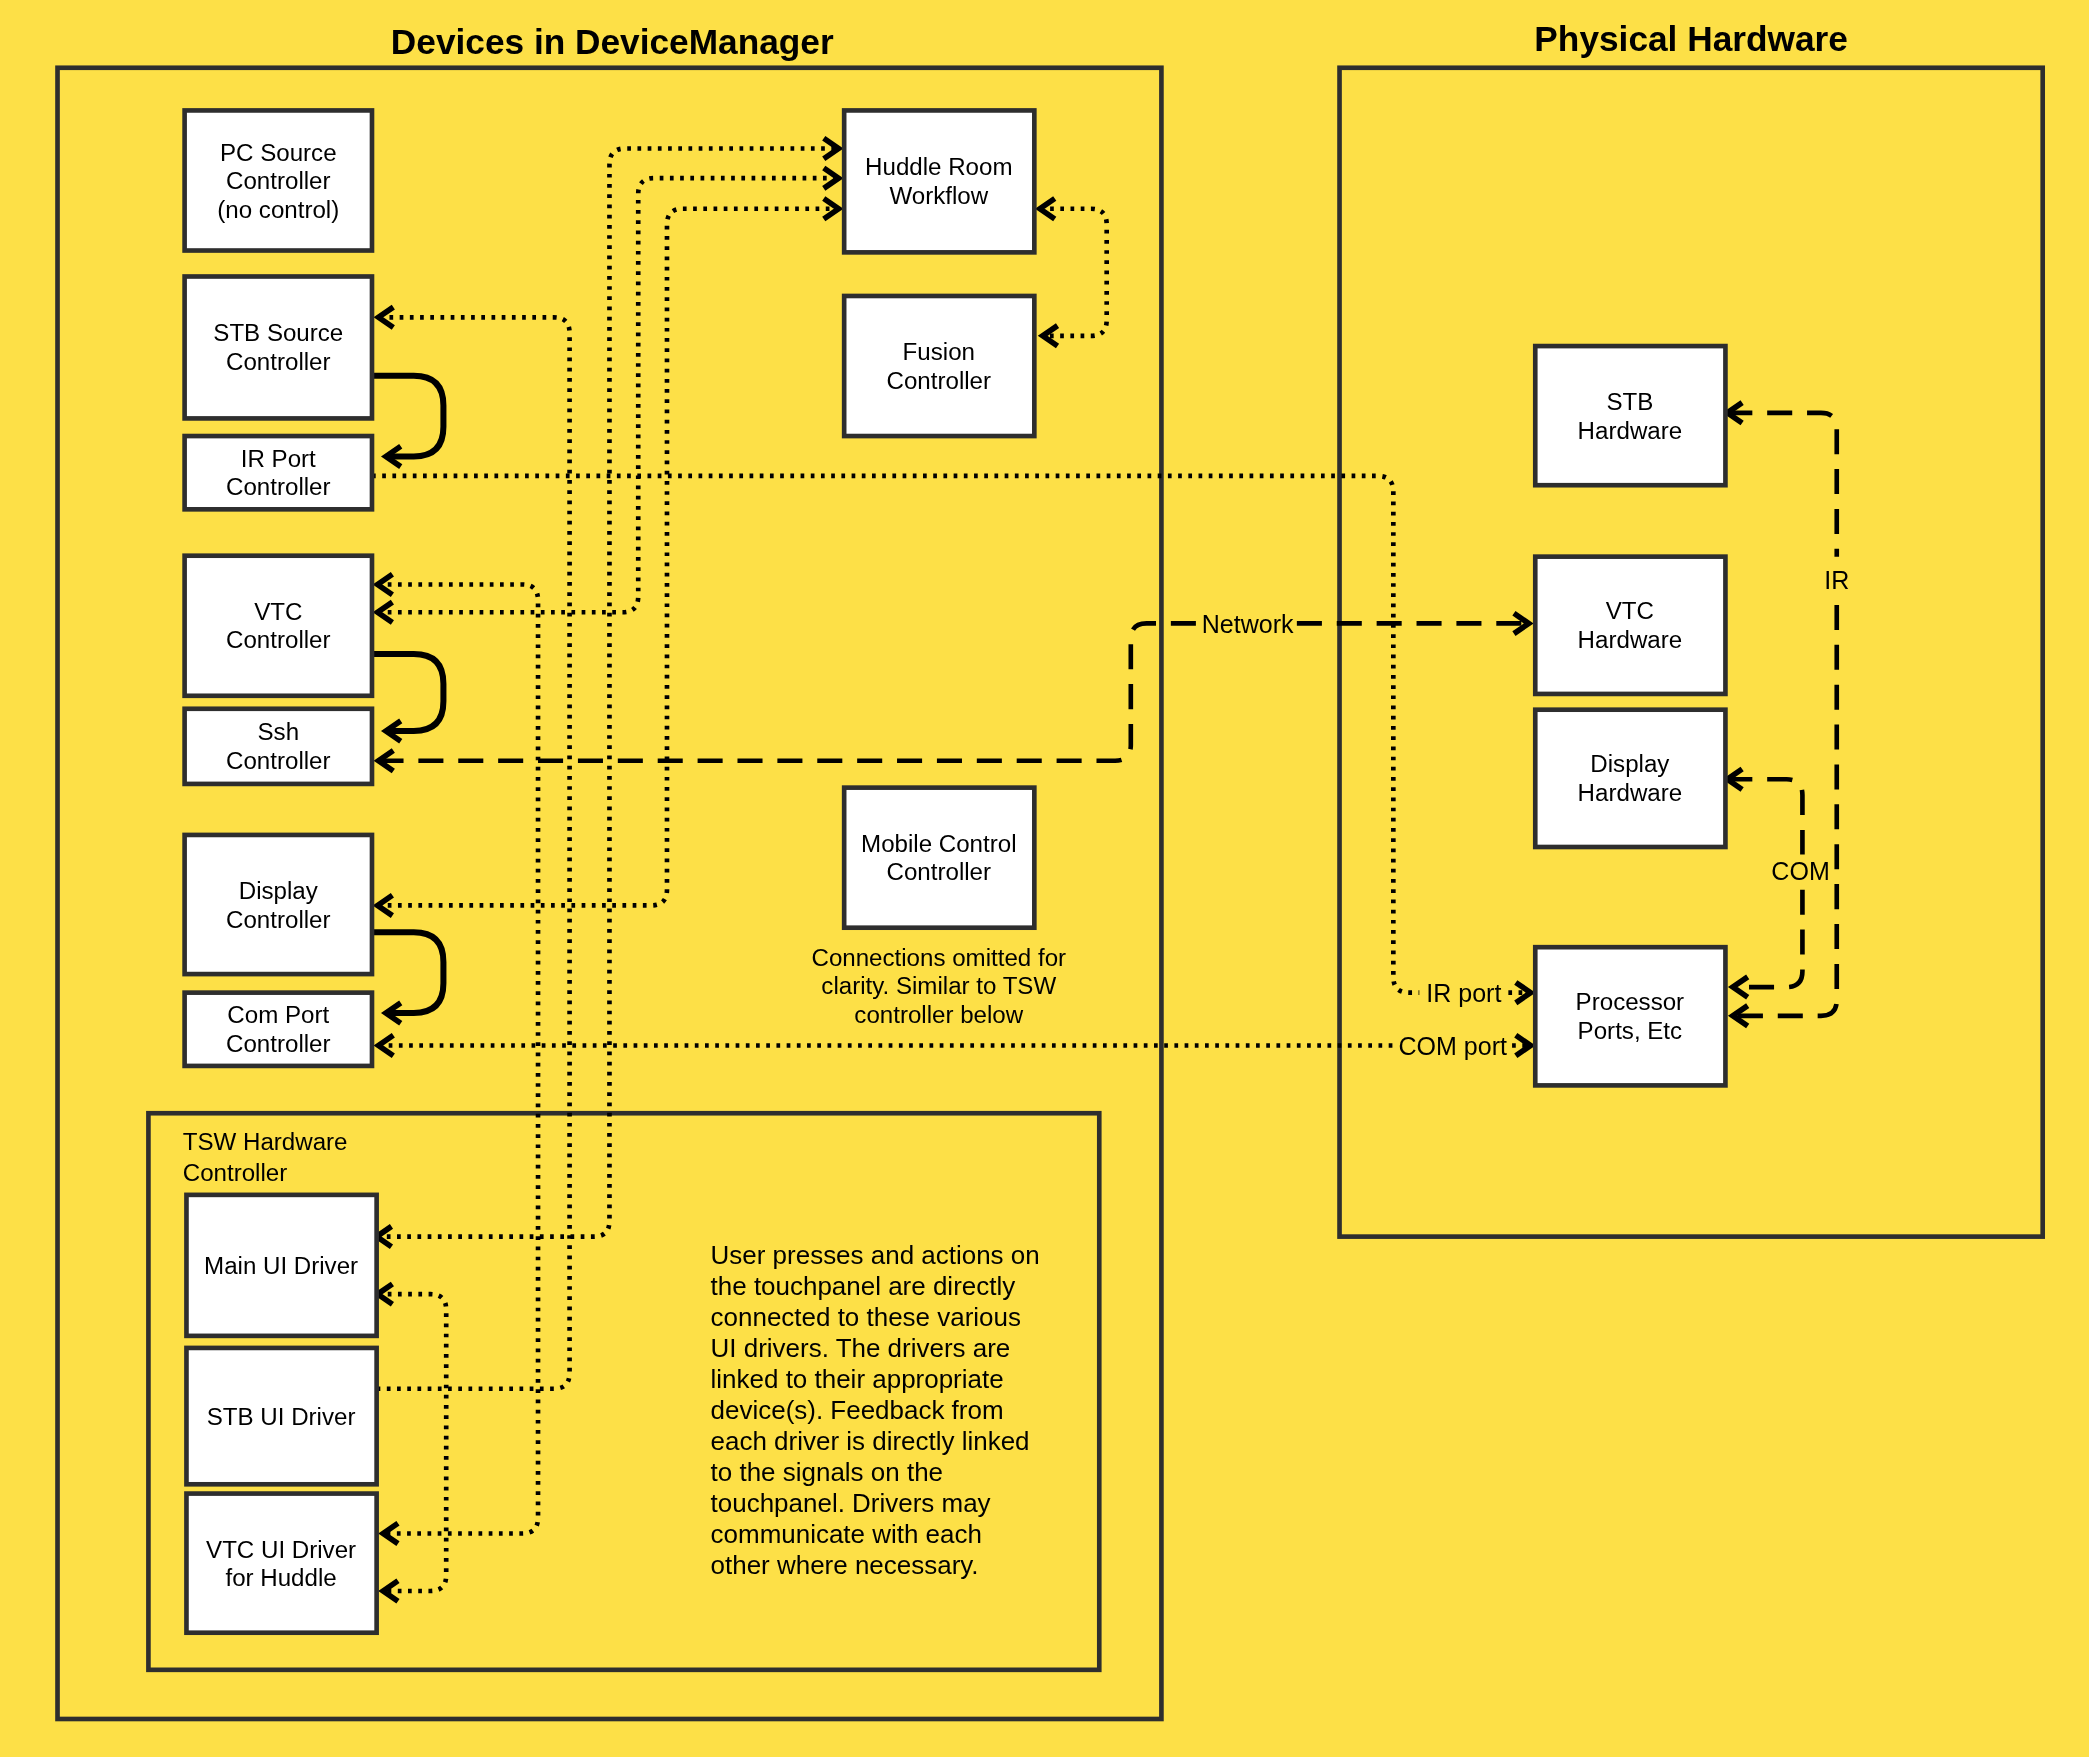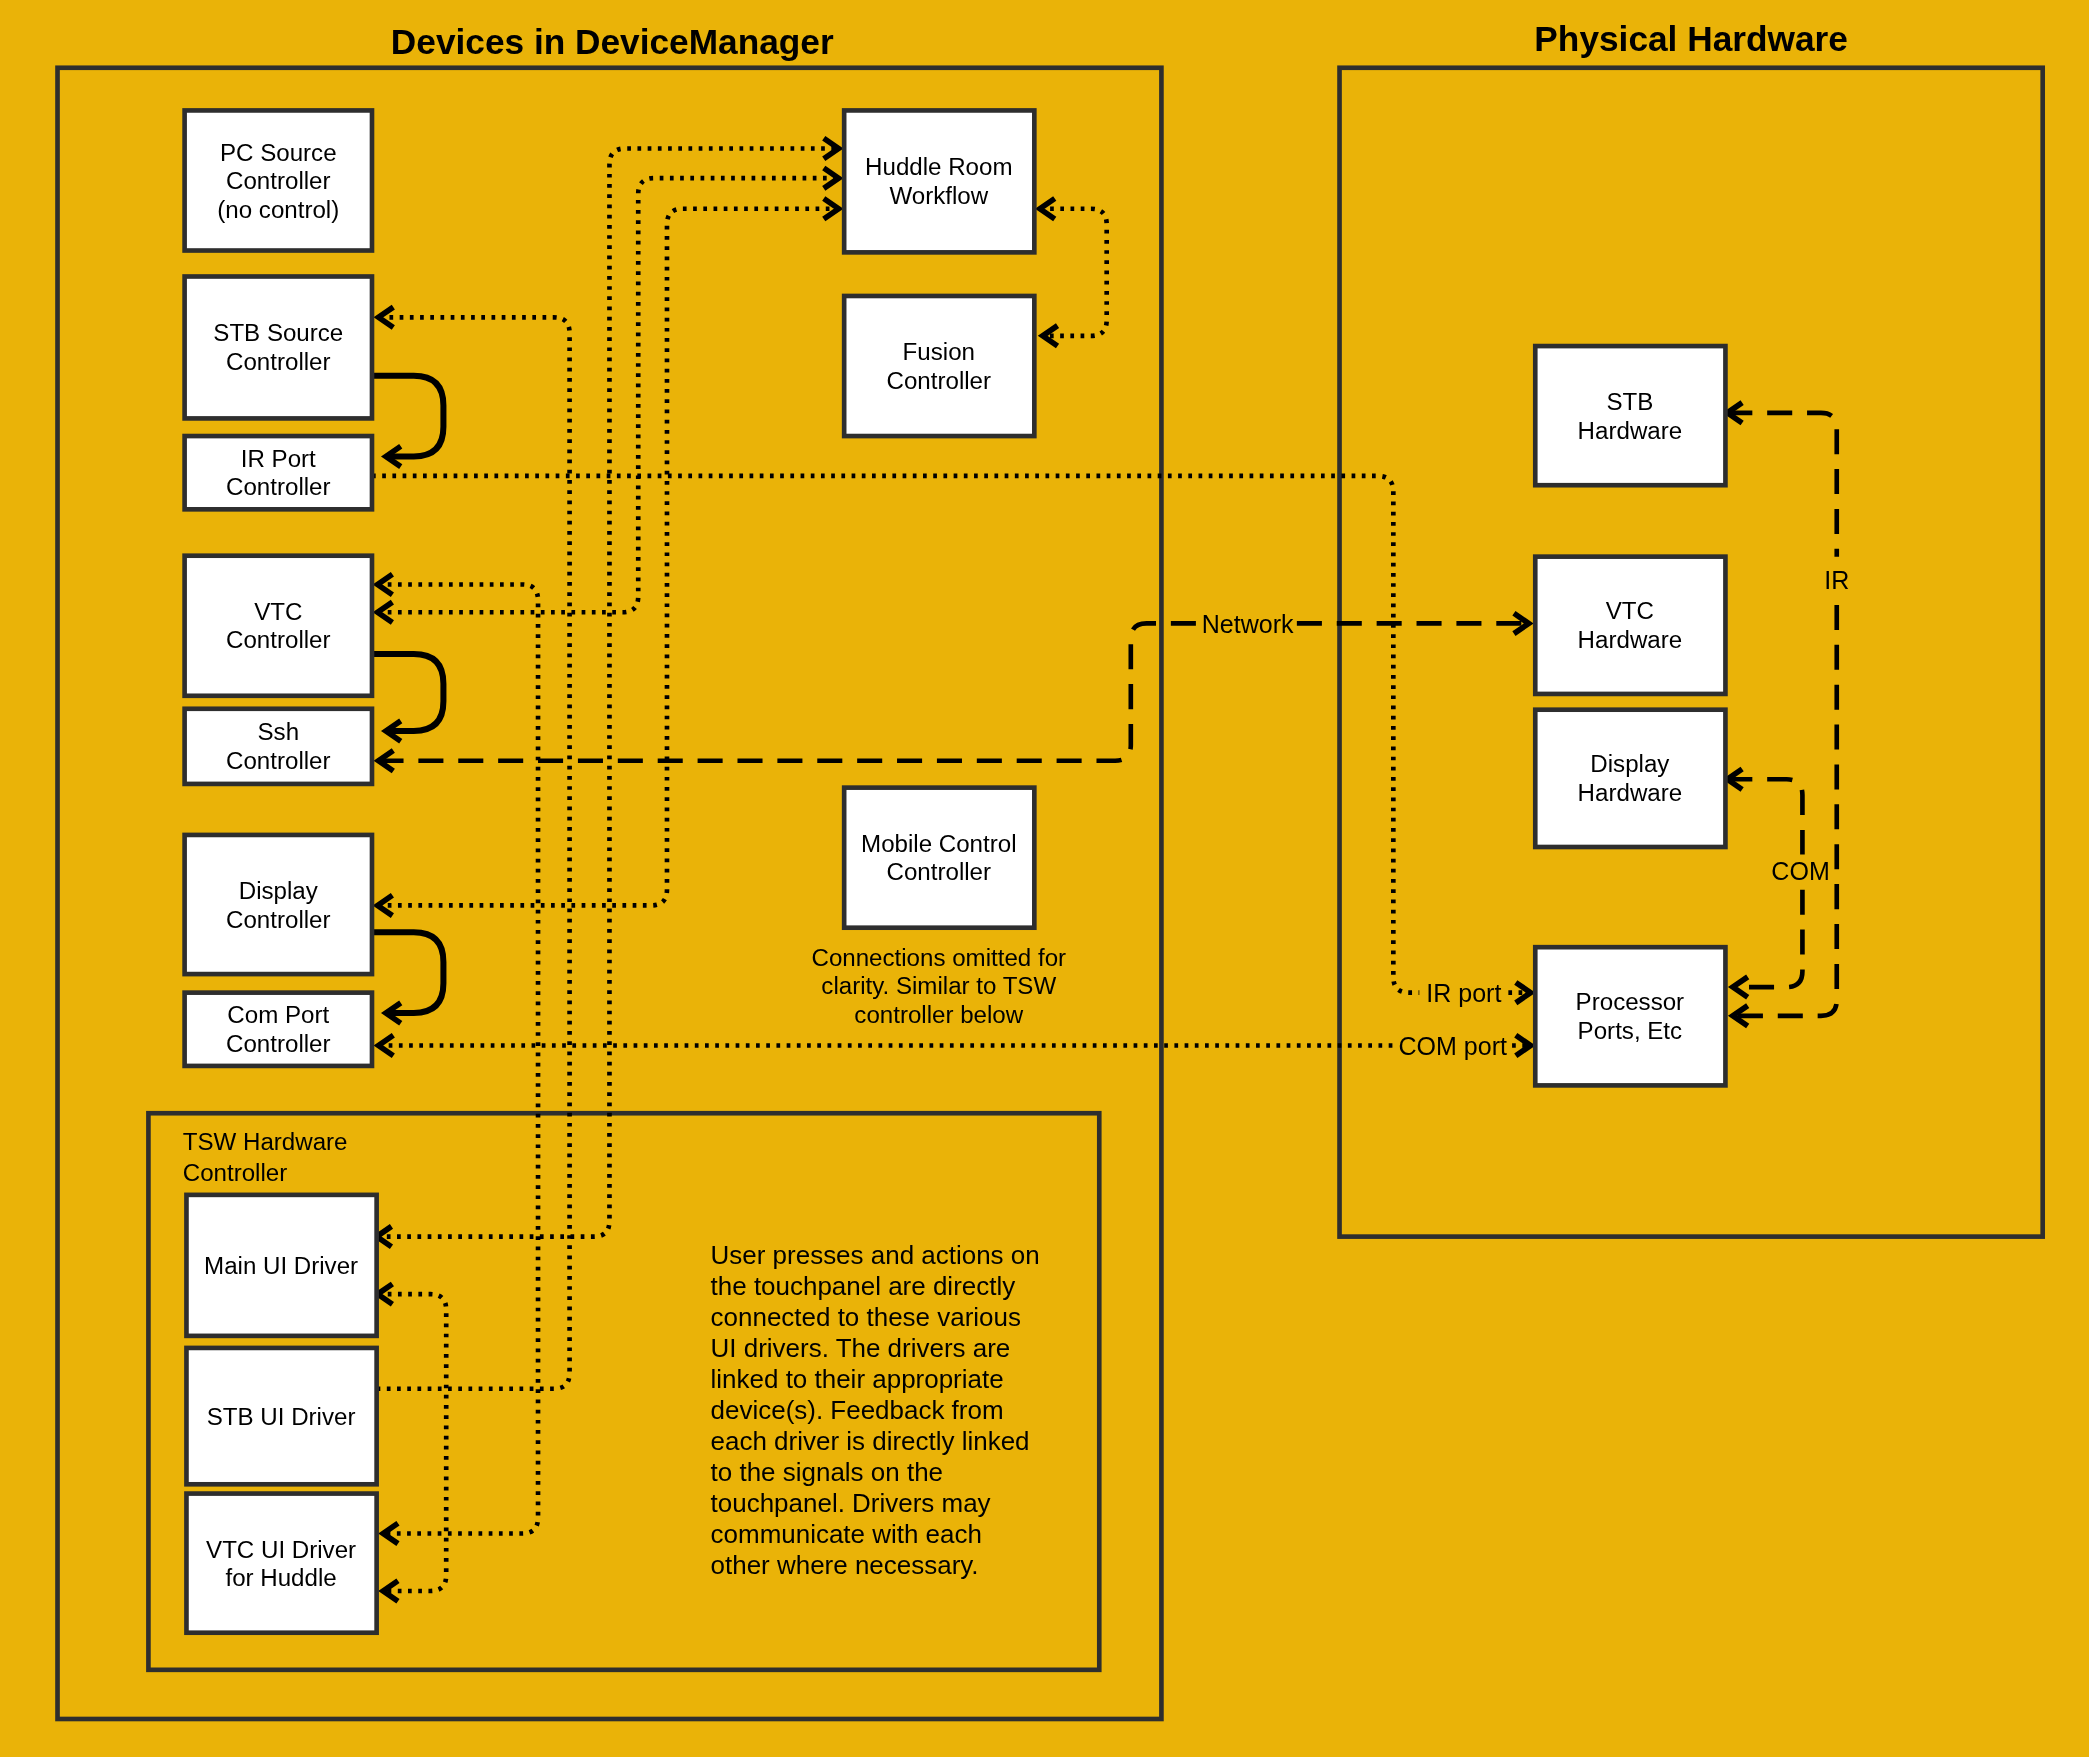--- a/index.html
+++ b/index.html
@@ -1,16 +1,16 @@
 <!DOCTYPE html>
 <html style="font-size:15px"><head>
 <meta charset="utf-8">
 <style>
   html,body{margin:0;padding:0;background:#ffffff;}
-  .stage{position:relative;width:2090px;height:1758px;background:#eab308;
+  .stage{position:relative;width:2090px;height:1758px;background:#fde047;
          font-family:"Liberation Sans", sans-serif;}
   svg{position:absolute;left:0;top:0;}
   .box{fill:#ffffff;stroke:#2e2e2e;stroke-width:5;}
   .container{fill:none;stroke:#2e2e2e;stroke-width:5;}
   .lbl{font-family:"Liberation Sans",sans-serif;font-size:26px;fill:#000;text-anchor:middle;}
   .lbl-left{font-family:"Liberation Sans",sans-serif;font-size:26px;fill:#000;text-anchor:start;}
   .title{font-family:"Liberation Sans",sans-serif;font-size:38px;font-weight:bold;fill:#000;text-anchor:middle;}
   .note{font-family:"Liberation Sans",sans-serif;font-size:28px;fill:#000;text-anchor:start;}
   .linelbl{font-family:"Liberation Sans",sans-serif;font-size:27px;fill:#000;text-anchor:middle;}
   .dot{fill:none;stroke:#000;stroke-width:5;stroke-dasharray:4 7;}

